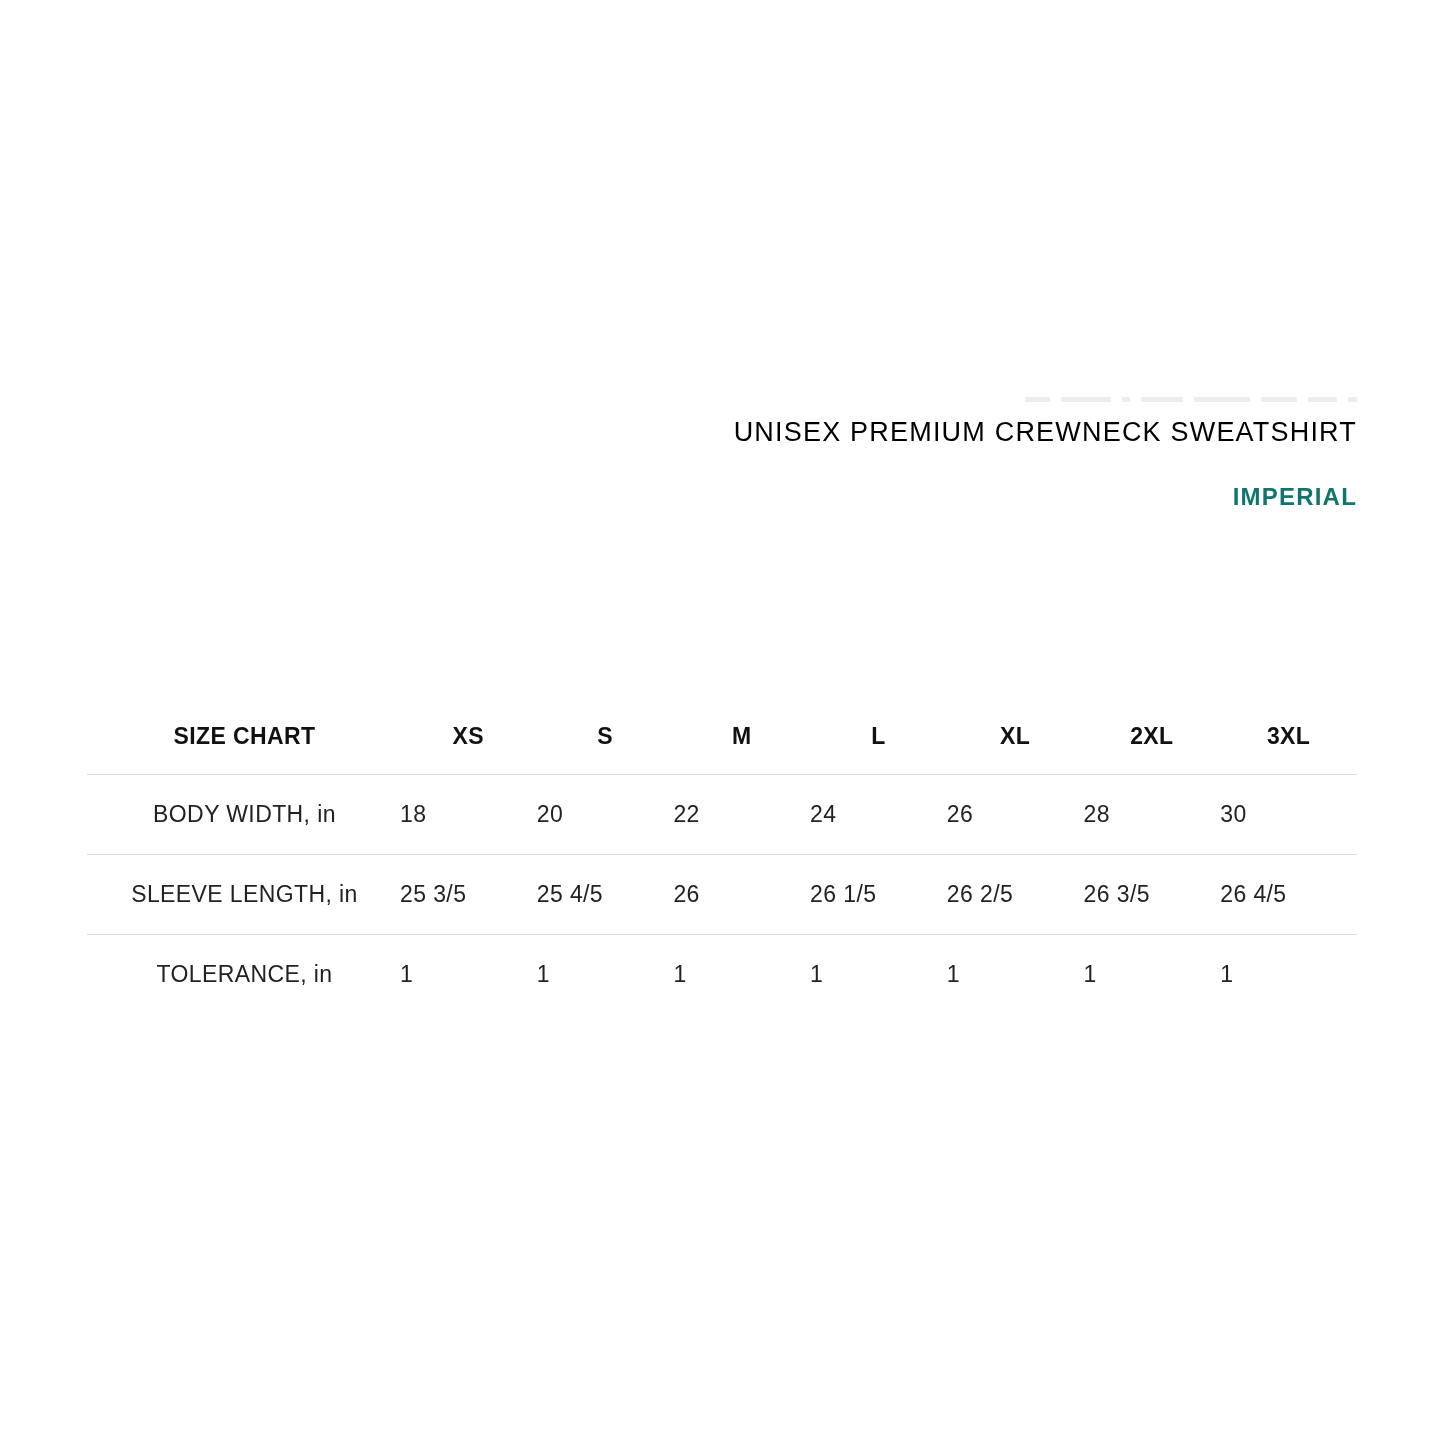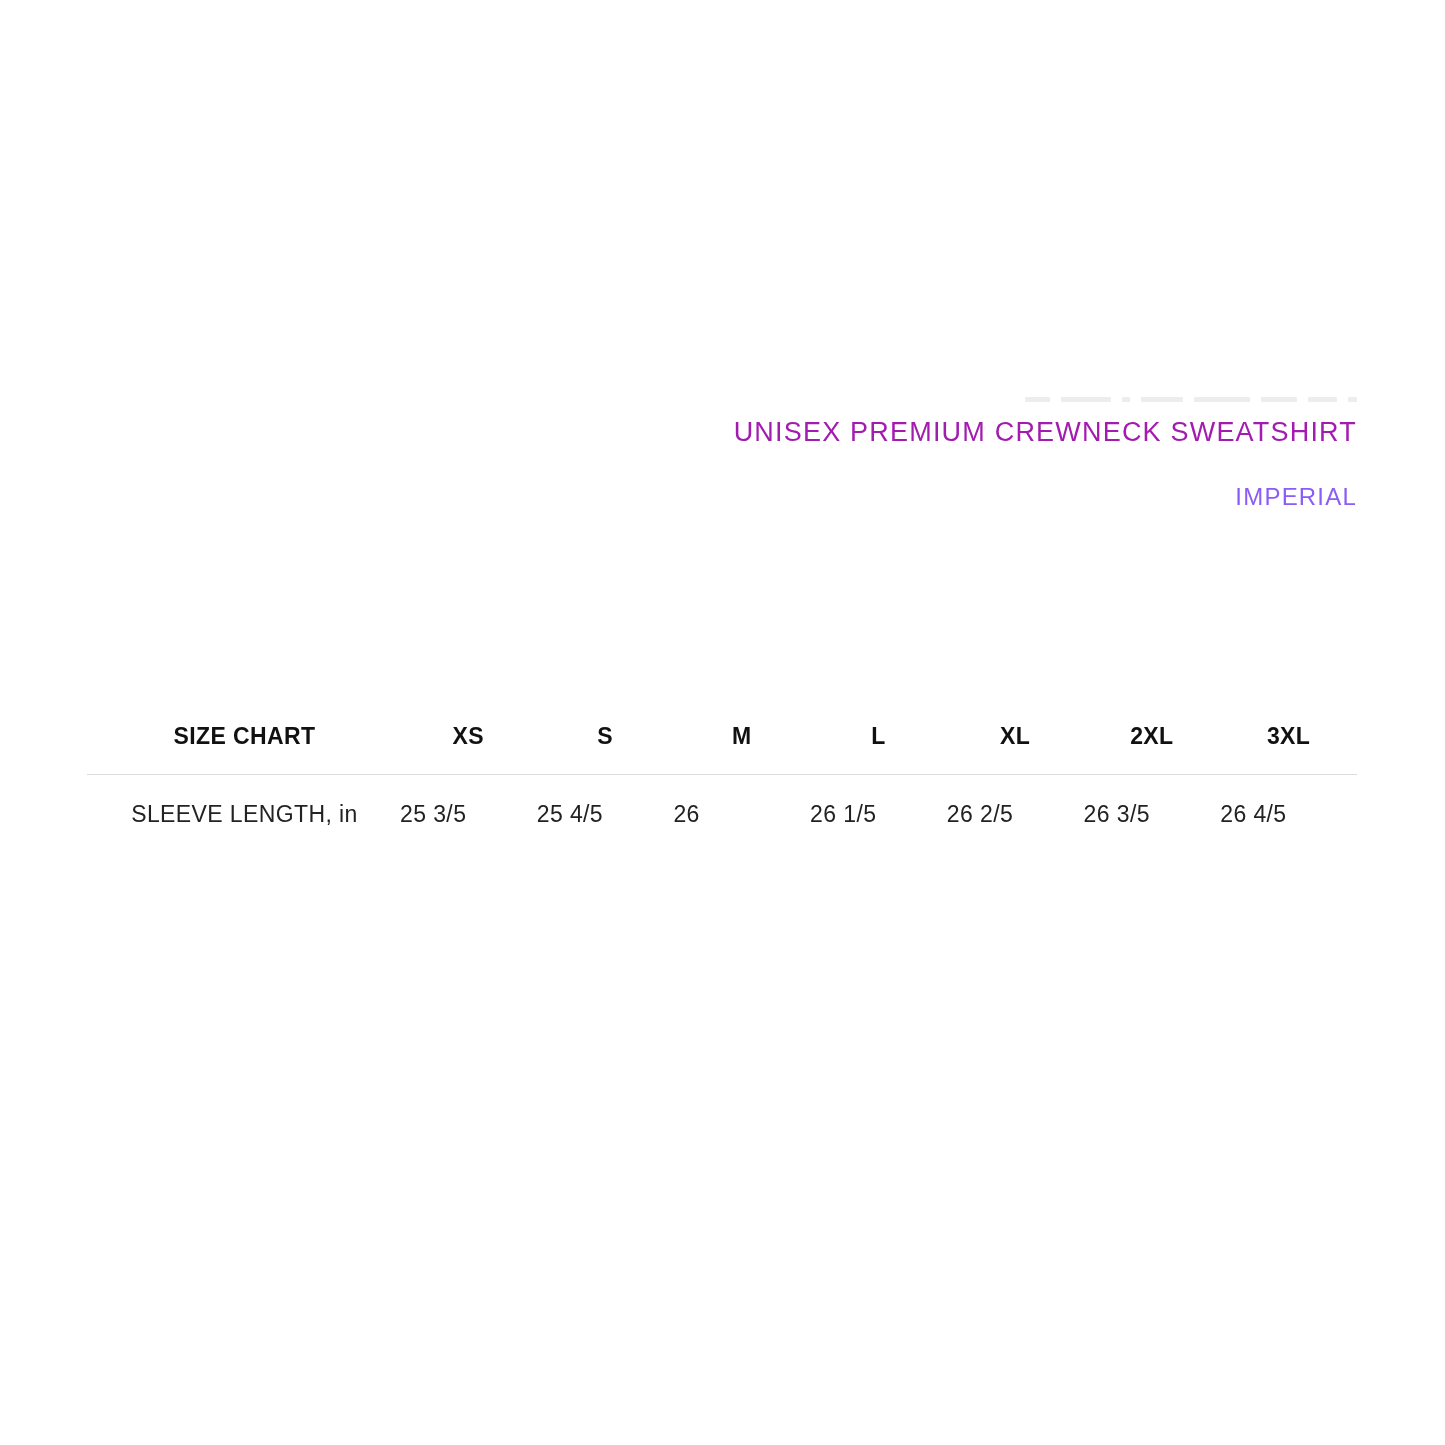--- a/index.html
+++ b/index.html
@@ -37,30 +37,30 @@
   .title-block {
     position: absolute;
     top: 415px;
     right: 88px;
     text-align: right;
   }
   .product-title {
     font-size: 27px;
     font-weight: 400;
     letter-spacing: 1.2px;
-    color: #a21caf;
+    color: #000000;
     line-height: 34px;
     white-space: nowrap;
   }
   .unit-label {
     margin-top: 31px;
     font-size: 24px;
-    font-weight: 400;
+    font-weight: 700;
     letter-spacing: 1.2px;
-    color: #8b5cf6;
+    color: #0f766e;
     line-height: 34px;
   }
 
   table.size-table {
     position: absolute;
     left: 87px;
     top: 700px;
     width: 1270px;
     border-collapse: collapse;
     table-layout: fixed;
@@ -126,23 +126,43 @@
       <th>S</th>
       <th>M</th>
       <th>L</th>
       <th>XL</th>
       <th>2XL</th>
       <th>3XL</th>
     </tr>
   </thead>
   <tbody>
     <tr>
+      <td class="label-cell">BODY WIDTH, in</td>
+      <td>18</td>
+      <td>20</td>
+      <td>22</td>
+      <td>24</td>
+      <td>26</td>
+      <td>28</td>
+      <td>30</td>
+    </tr>
+    <tr>
       <td class="label-cell">SLEEVE LENGTH, in</td>
       <td>25 3/5</td>
       <td>25 4/5</td>
       <td>26</td>
       <td>26 1/5</td>
       <td>26 2/5</td>
       <td>26 3/5</td>
       <td>26 4/5</td>
     </tr>
+    <tr>
+      <td class="label-cell">TOLERANCE, in</td>
+      <td>1</td>
+      <td>1</td>
+      <td>1</td>
+      <td>1</td>
+      <td>1</td>
+      <td>1</td>
+      <td>1</td>
+    </tr>
   </tbody>
 </table>
 
 </body></html>

